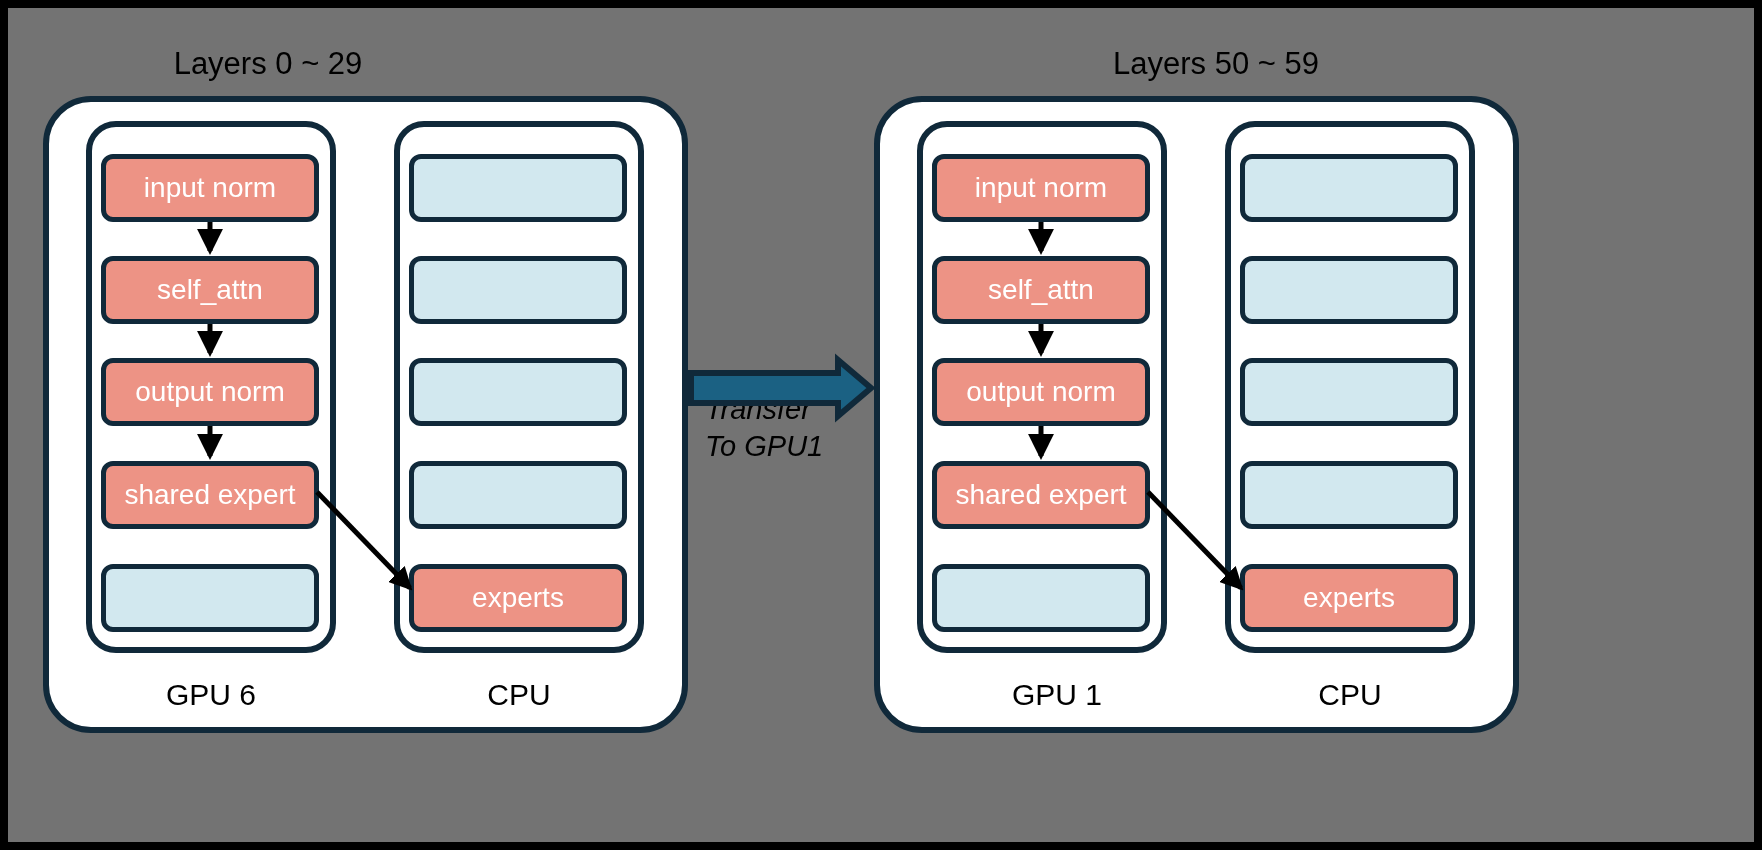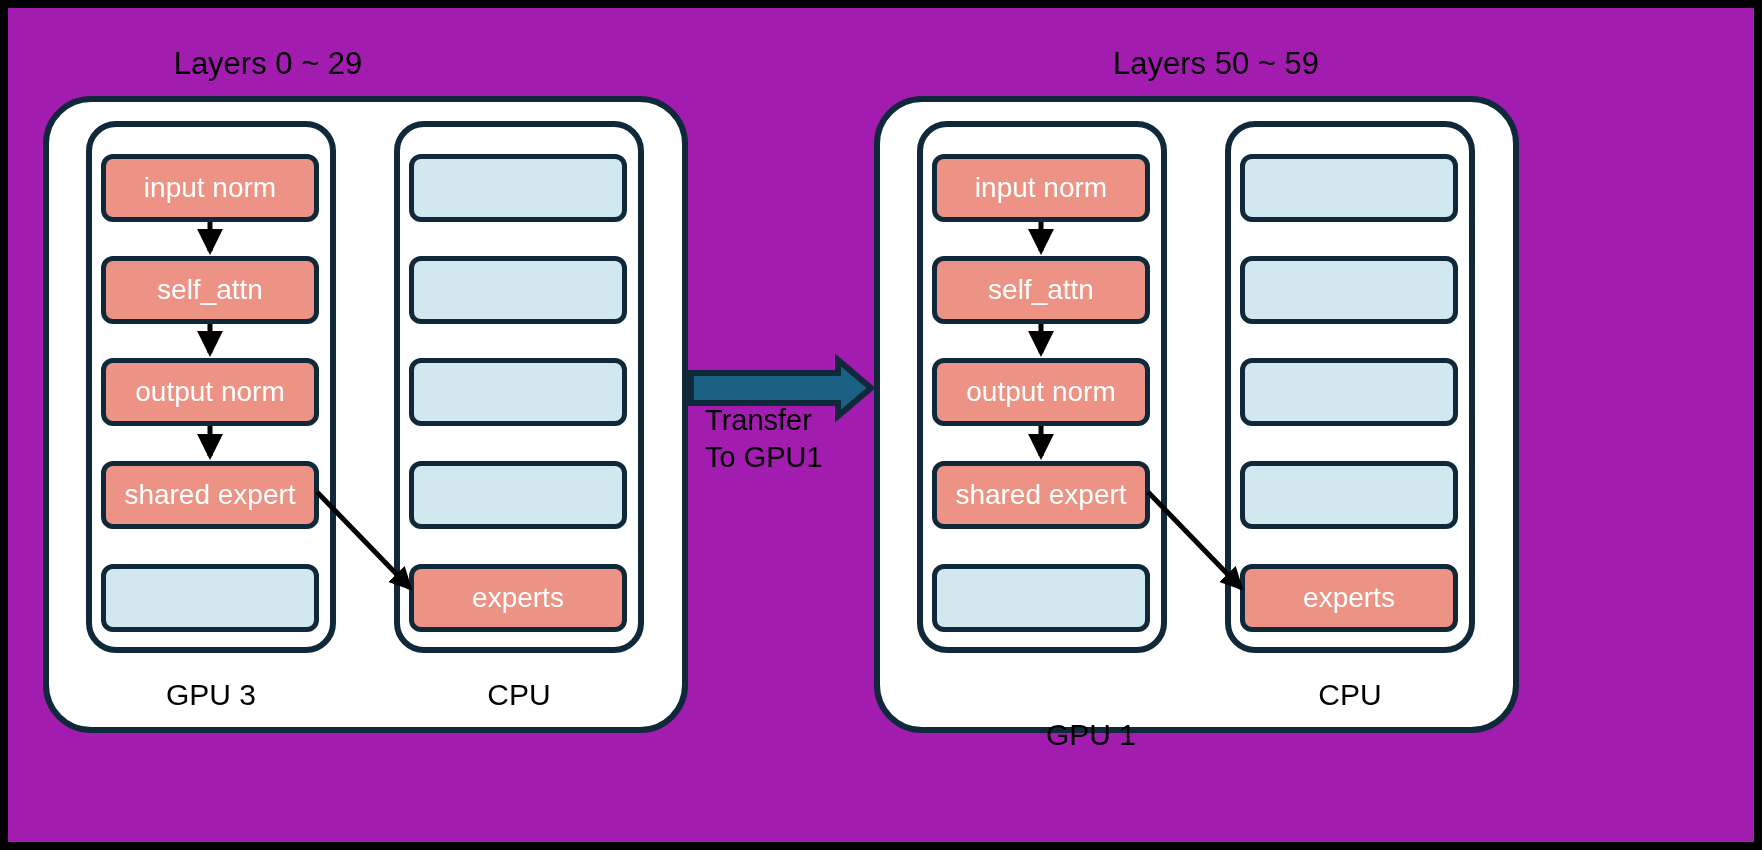--- a/index.html
+++ b/index.html
@@ -12,21 +12,21 @@
     height: 850px;
     overflow: hidden;
     font-family: "Liberation Sans", sans-serif;
   }
   #canvas {
     position: absolute;
     left: 8px;
     top: 8px;
     width: 1746px;
     height: 834px;
-    background: #a21caf;
+    background: #737373;
   }
 
   
   .group-title {
     position: absolute;
     font-size: 31px;
     color: #000000;
     text-align: center;
     white-space: nowrap;
     letter-spacing: 0px;
@@ -110,24 +110,24 @@
   <div class="node blue" style="left:93px; top:556px; width:218px; height:68px;"></div>
 
   <div class="col-frame" style="left:386px; top:113px; width:250px; height:532px;"></div>
 
   <div class="node blue" style="left:401px; top:146px; width:218px; height:68px;"></div>
   <div class="node blue" style="left:401px; top:248px; width:218px; height:68px;"></div>
   <div class="node blue" style="left:401px; top:350px; width:218px; height:68px;"></div>
   <div class="node blue" style="left:401px; top:453px; width:218px; height:68px;"></div>
   <div class="node salmon" style="left:401px; top:556px; width:218px; height:68px;">experts</div>
 
-  <div class="device-label" style="left:78px; top:670px; width:250px;">GPU 3</div>
+  <div class="device-label" style="left:78px; top:670px; width:250px;">GPU 6</div>
   <div class="device-label" style="left:386px; top:670px; width:250px;">CPU</div>
 
-  <div class="transfer-label" style="left:697px; top:394px; width:140px;">
+  <div class="transfer-label" style="left:697px; top:383px; width:140px;font-style:italic;">
     <div>Transfer</div>
     <div>To GPU1</div>
   </div>
 
   <div class="group-title" style="left:1023px; top:38px; width:370px;">Layers 50 ~ 59</div>
 
   <div class="group-frame" style="left:866px; top:88px; width:645px; height:637px;"></div>
 
   <div class="col-frame" style="left:909px; top:113px; width:250px; height:532px;"></div>
 
@@ -138,21 +138,21 @@
   <div class="node blue" style="left:924px; top:556px; width:218px; height:68px;"></div>
 
   <div class="col-frame" style="left:1217px; top:113px; width:250px; height:532px;"></div>
 
   <div class="node blue" style="left:1232px; top:146px; width:218px; height:68px;"></div>
   <div class="node blue" style="left:1232px; top:248px; width:218px; height:68px;"></div>
   <div class="node blue" style="left:1232px; top:350px; width:218px; height:68px;"></div>
   <div class="node blue" style="left:1232px; top:453px; width:218px; height:68px;"></div>
   <div class="node salmon" style="left:1232px; top:556px; width:218px; height:68px;">experts</div>
 
-  <div class="device-label" style="left:958px; top:670px; width:250px;margin-top:40px;">GPU 1</div>
+  <div class="device-label" style="left:924px; top:670px; width:250px;">GPU 1</div>
   <div class="device-label" style="left:1217px; top:670px; width:250px;">CPU</div>
 
   <svg class="overlay" viewBox="0 0 1746 834">
     <defs>
       <marker id="ah" viewBox="0 0 10 10" refX="8.5" refY="5" markerWidth="5.2" markerHeight="5.2" orient="auto-start-reverse">
         <path d="M 0 0 L 10 5 L 0 10 z" fill="#000000"></path>
       </marker>
       <marker id="ah2" viewBox="0 0 10 10" refX="8.5" refY="5" markerWidth="4.6" markerHeight="4.6" orient="auto-start-reverse">
         <path d="M 0 0 L 10 5 L 0 10 z" fill="#000000"></path>
       </marker>

